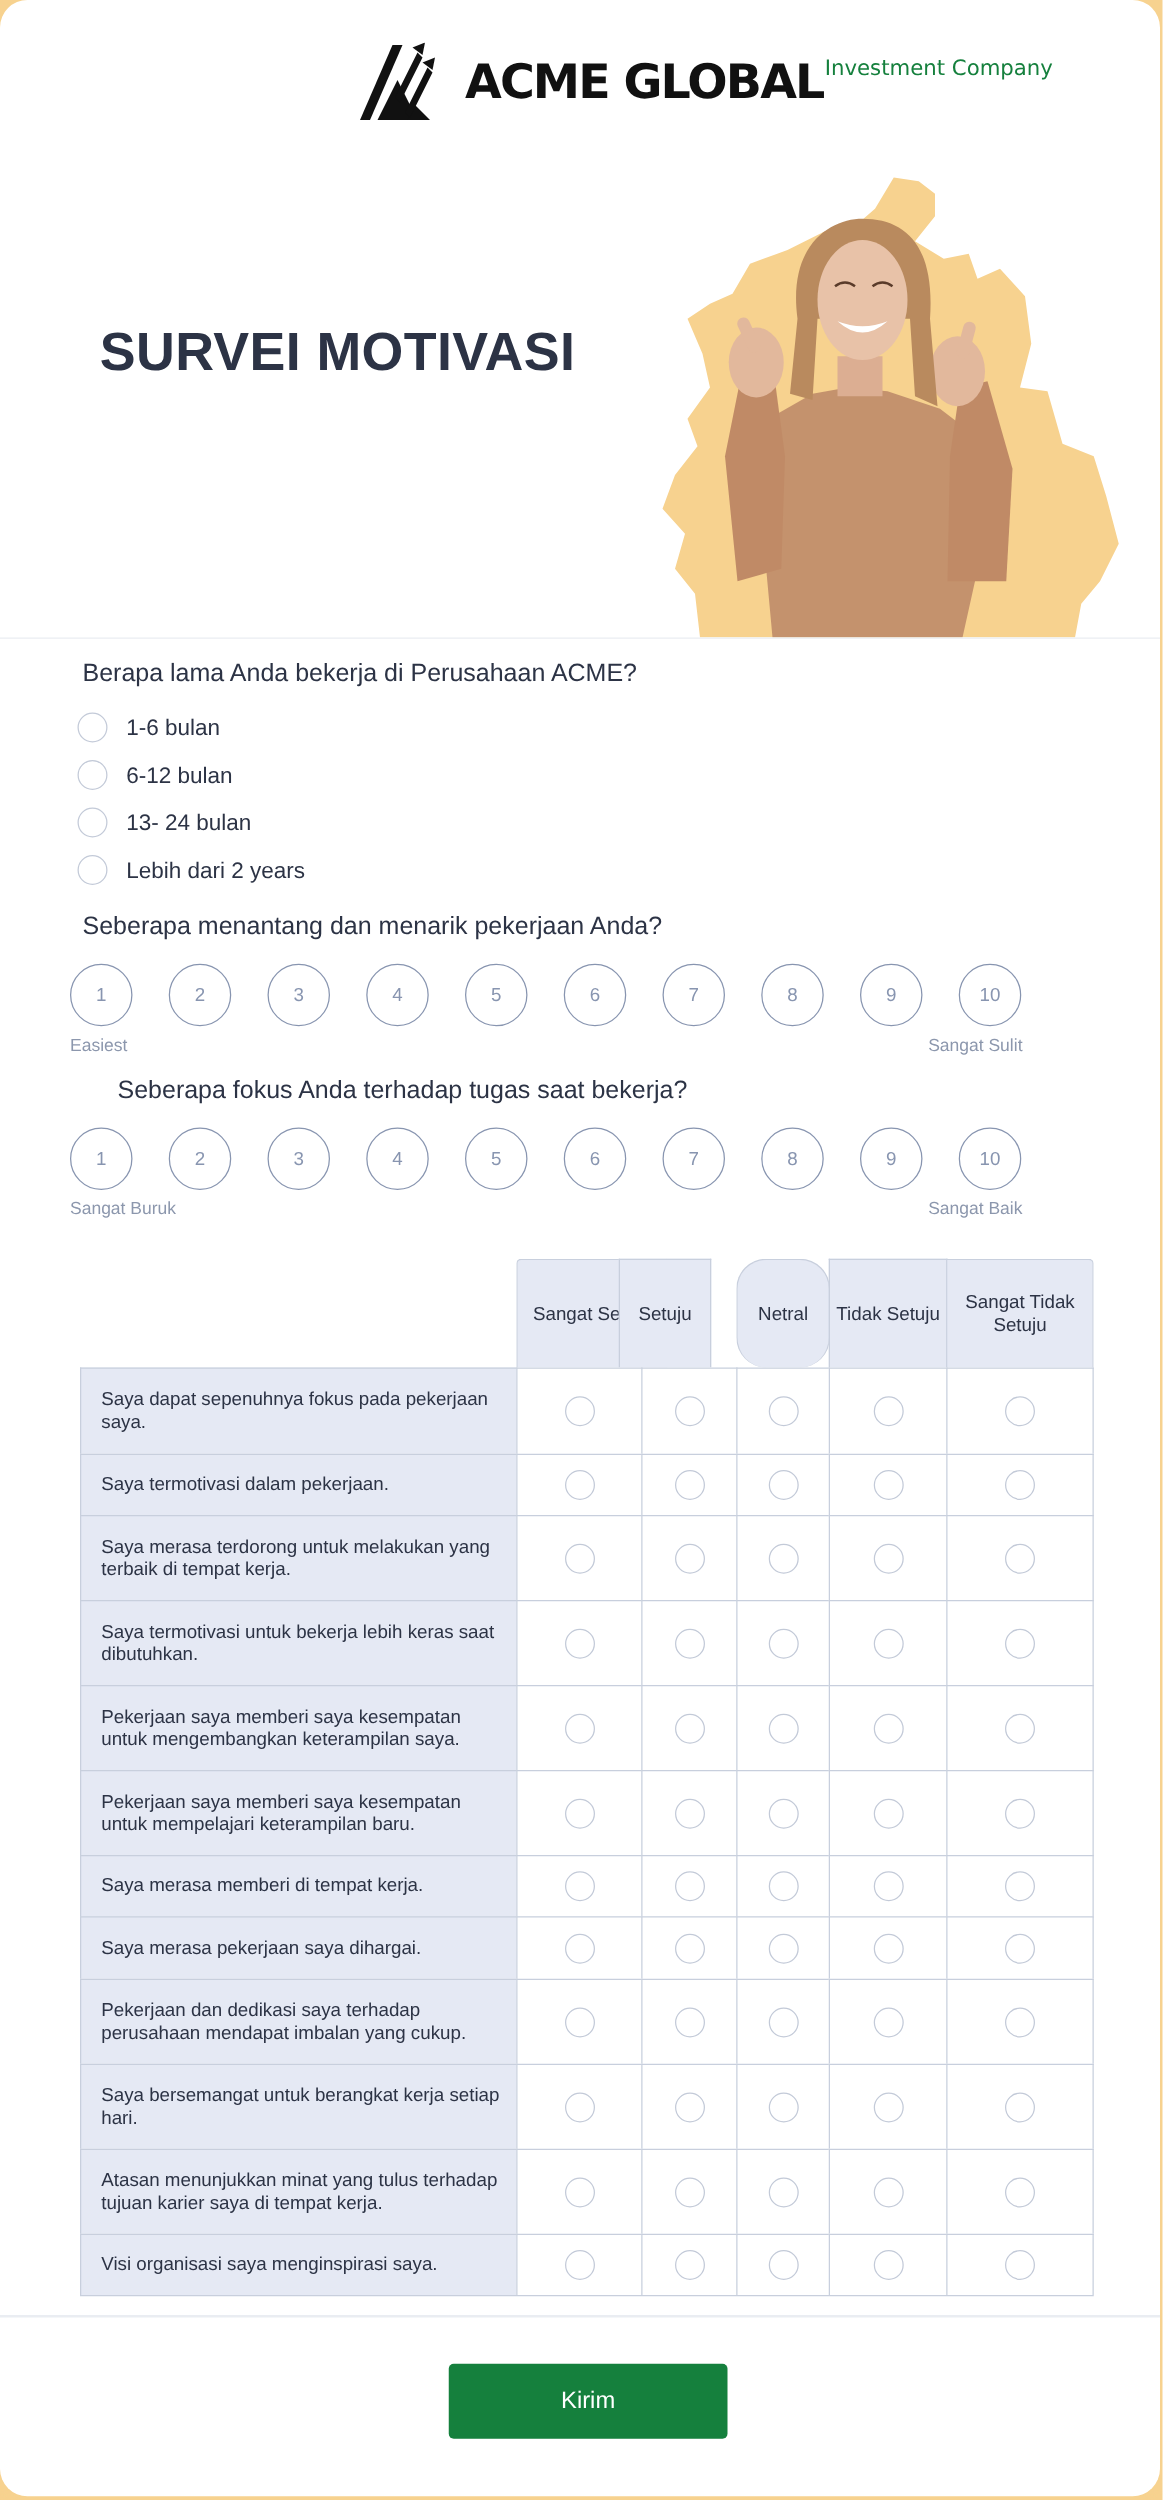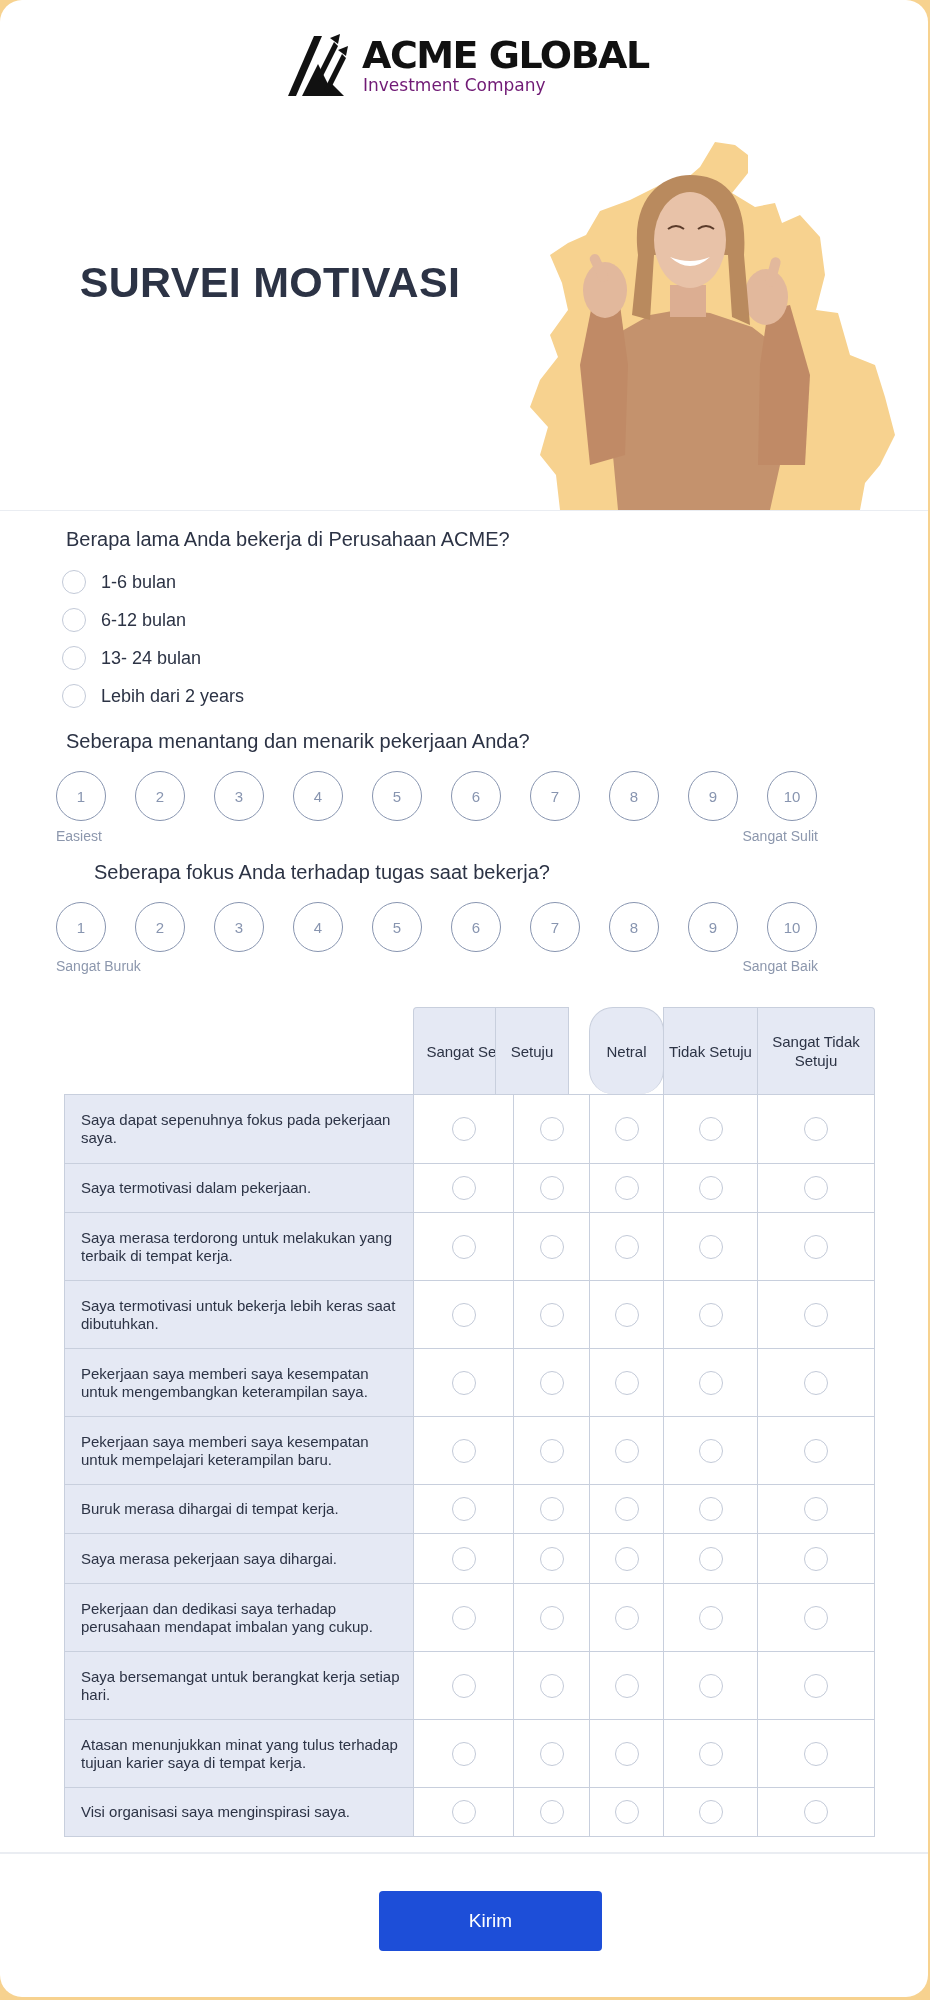--- a/index.html
+++ b/index.html
@@ -13,23 +13,23 @@
   }
   .card {
     position: absolute; left: 0; top: 0;
     width: 928px; height: 1997px;
     background: #ffffff;
     border-radius: 22px;
   }
   
   .logo { position: absolute; left: 288px; top: 32px; height: 66px; display: flex; align-items: center; }
   .logo svg { display: block; }
-  .logo-text { margin-left: 4px; display: flex; flex-direction: column; }
+  .logo-text { margin-left: 14px; display: flex; flex-direction: row; }
   .logo-title { font-family: "DejaVu Sans", sans-serif; font-weight: bold; font-size: 38px; letter-spacing: -1.5px; color: #111; line-height: 40px; }
-  .logo-sub { font-family: "DejaVu Sans", sans-serif; font-size: 17px; color: #701a75; line-height: 20px; margin-left: 1px; }
+  .logo-sub { font-family: "DejaVu Sans", sans-serif; font-size: 17px; color: #15803d; line-height: 20px; margin-left: 1px; }
 
   
   .hero-title {
     position: absolute; left: 60px; top: 252px; width: 420px;
     text-align: center; font-size: 43px; font-weight: bold;
     line-height: 61px; color: #2c3345; letter-spacing: 0.3px;
   }
   .hero-art { position: absolute; left: 520px; top: 135px; width: 380px; height: 375px; }
   .hero-divider { position: absolute; left: 0; top: 510px; width: 928px; height: 1px; background: #eaedf2; }
 
@@ -57,22 +57,22 @@
   .m-row { position: absolute; left: 0; width: 811px; }
   .m-label { position: absolute; left: 0; top: 0; bottom: 0; width: 350px; background: #e5e9f4; border-left: 1px solid #c8cfdd; border-top: 1px solid #c8cfdd; display: flex; align-items: center; padding: 0 14px 0 16px; font-size: 15px; line-height: 18px; color: #2c3345; }
   .m-cell { position: absolute; top: 0; bottom: 0; border-left: 1px solid #c8cfdd; border-top: 1px solid #c8cfdd; background: #fff; display: flex; align-items: center; justify-content: center; }
   .m-cell.last { border-right: 1px solid #c8cfdd; }
   .m-radio { width: 24px; height: 24px; border-radius: 50%; border: 1.5px solid #c3cad8; background: #fff; cursor: pointer; }
   .m-bottom { position: absolute; left: 0; height: 1px; width: 811px; background: #c8cfdd; }
 
   .footer-divider { position: absolute; left: 0; top: 1852px; width: 928px; height: 2px; background: #eaedf2; }
   .submit-btn {
     position: absolute; left: 359px; top: 1891px; width: 223px; height: 60px;
-    background: #1d4ed8; color: #fff; border: none; border-radius: 4px;
-    font-size: 19px; font-family: "Liberation Sans", sans-serif; cursor: pointer; margin-left: 20px;
+    background: #15803d; color: #fff; border: none; border-radius: 4px;
+    font-size: 19px; font-family: "Liberation Sans", sans-serif; cursor: pointer;
   }
 </style>
 </head>
 <body>
 
 <div class="card">
 
   <div class="logo">
     <svg width="70" height="62" viewBox="0 0 70 62">
       <polygon points="0,62 26,2 34,2 8,62" fill="#111"></polygon>
@@ -281,21 +281,21 @@
           <span class="m-radio"></span>
         </div>
         <div class="m-cell" style="left:599px; width:95px;">
           <span class="m-radio"></span>
         </div>
         <div class="m-cell last" style="left:693px; width:118px;">
           <span class="m-radio"></span>
         </div>
       </div>
       <div class="m-row" style="top: 477px; height: 49px;">
-        <div class="m-label">Buruk merasa dihargai di tempat kerja.</div>
+        <div class="m-label">Saya merasa memberi di tempat kerja.</div>
         <div class="m-cell" style="left:349px; width:101px;">
           <span class="m-radio"></span>
         </div>
         <div class="m-cell" style="left:449px; width:77px;">
           <span class="m-radio"></span>
         </div>
         <div class="m-cell" style="left:525px; width:75px;">
           <span class="m-radio"></span>
         </div>
         <div class="m-cell" style="left:599px; width:95px;">

